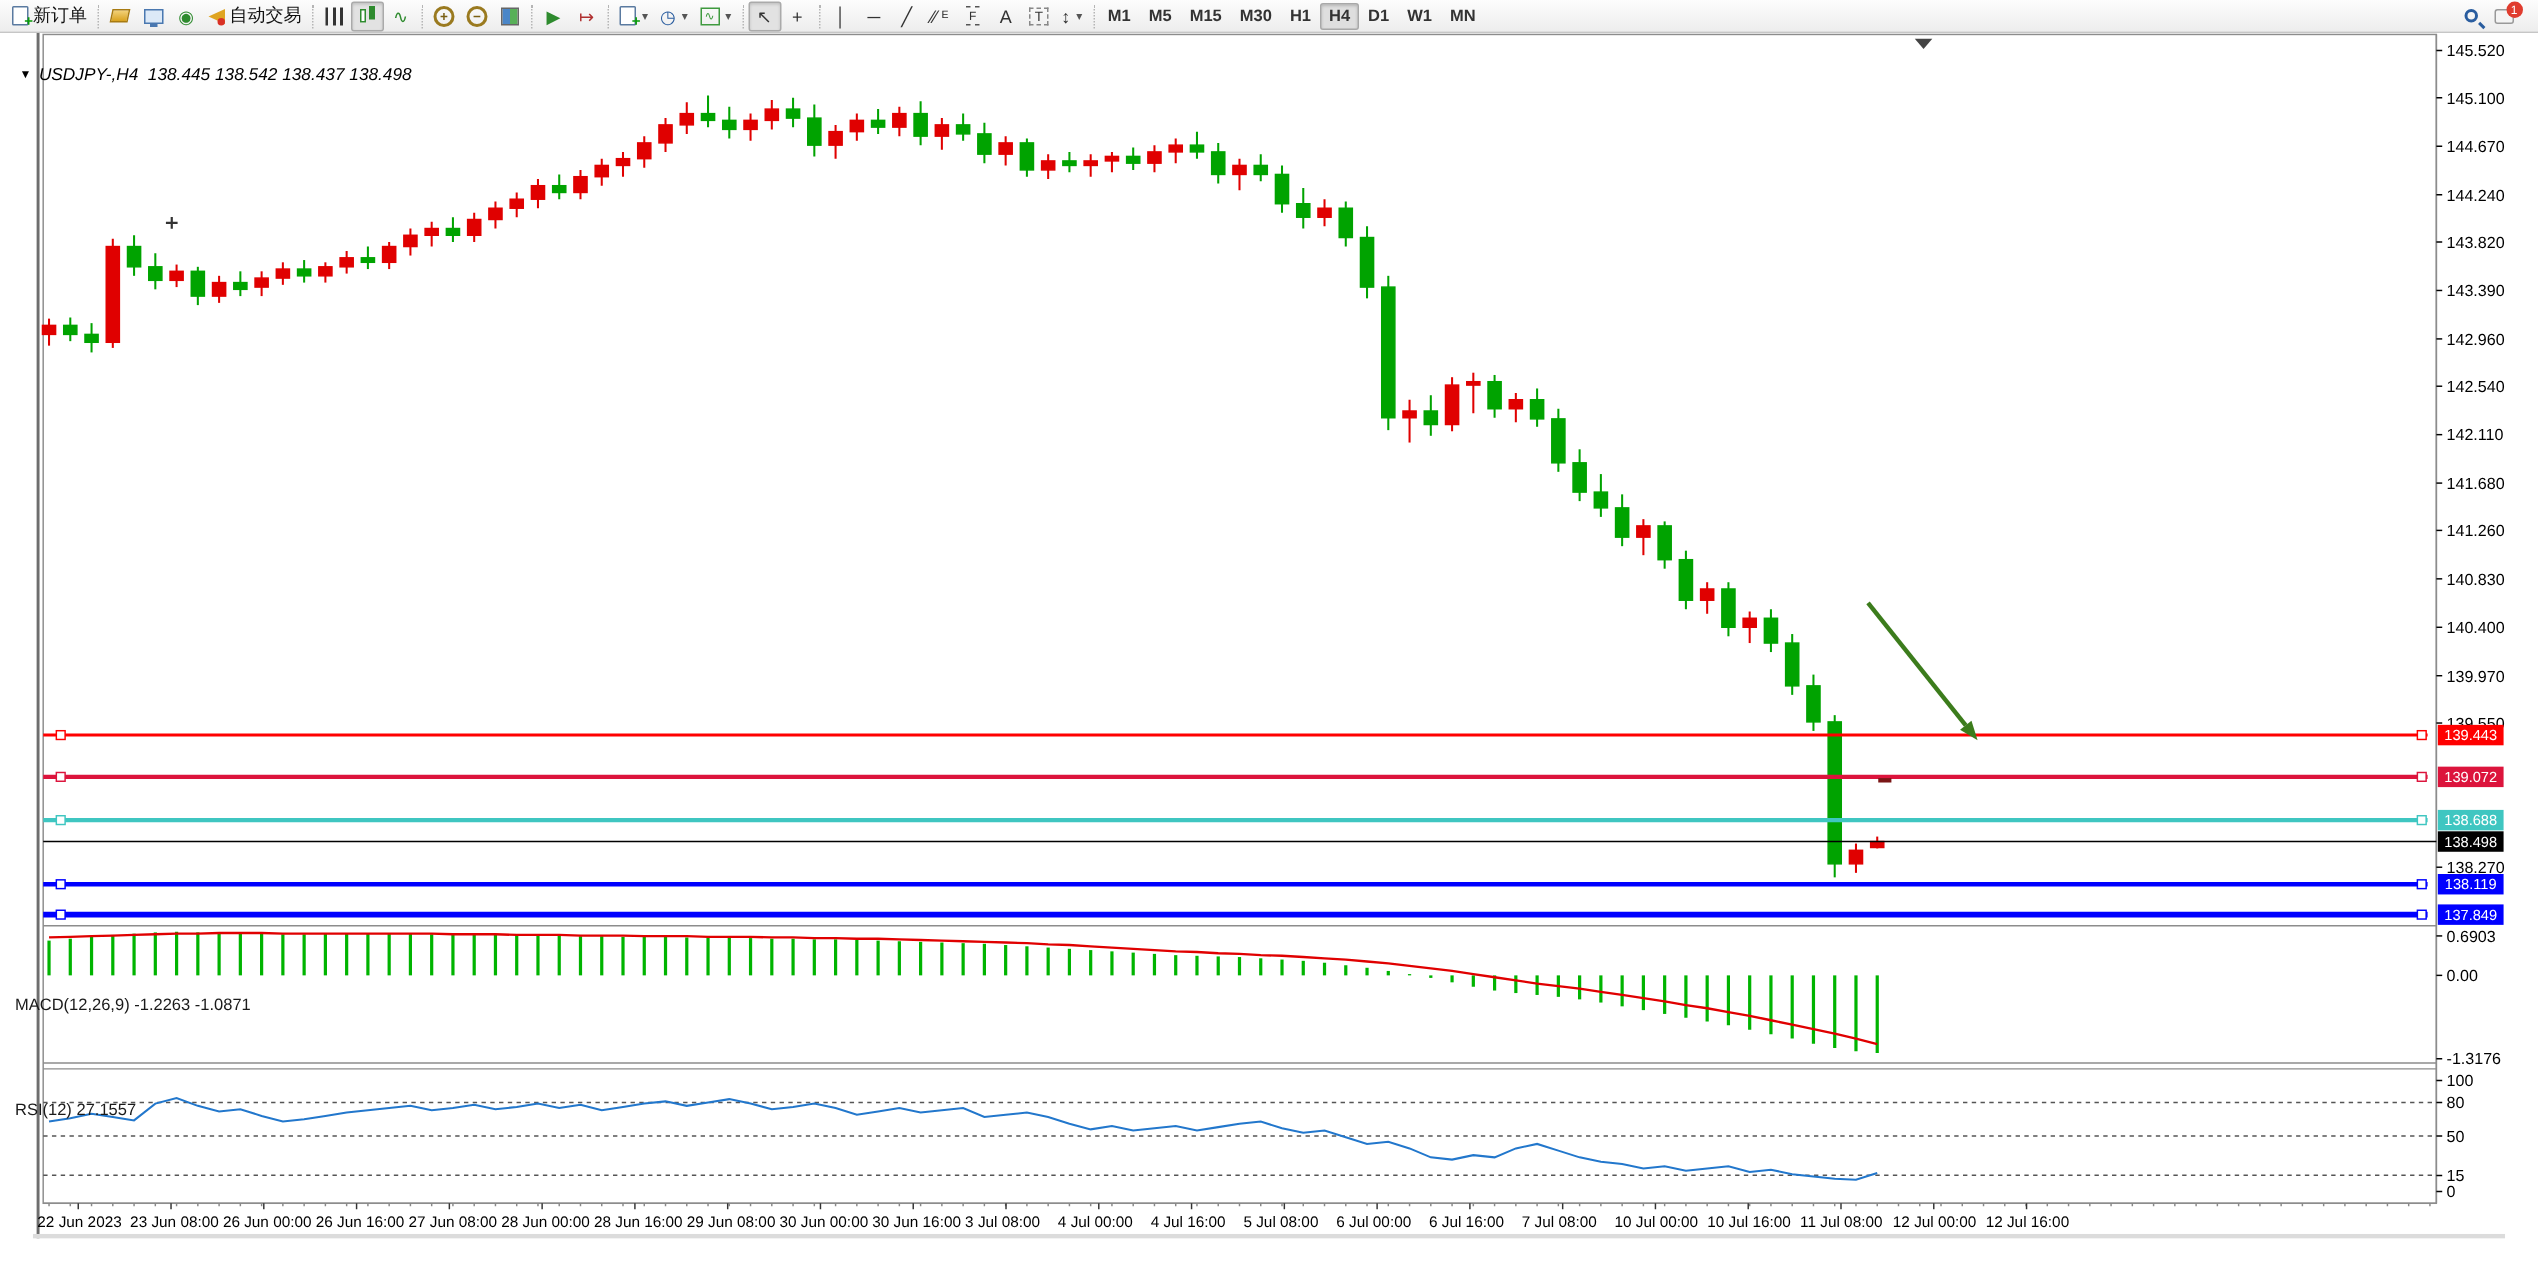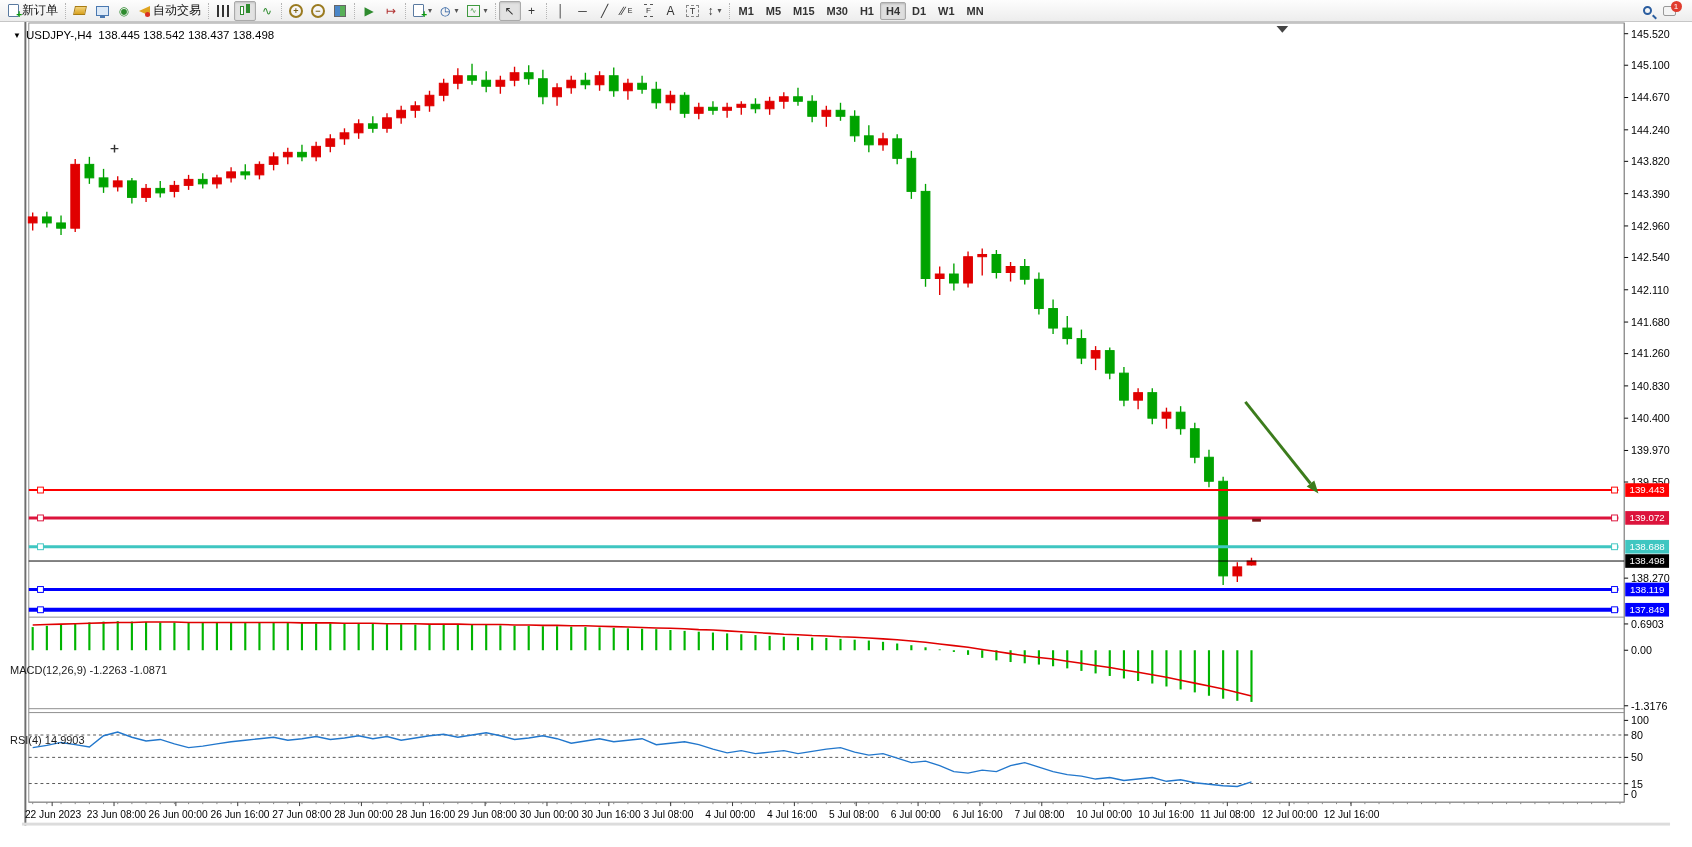--- a/index.html
+++ b/index.html
@@ -55,21 +55,21 @@
   .ic-chat { width:13px; height:10px; border:1px solid #999; background:#f4f4f4; border-radius:2px;
              position:relative; display:inline-block; }
   .ic-chat .nbadge { position:absolute; top:-6px; right:-7px; width:11px; height:11px; border-radius:50%;
              background:#e03c2e; color:#fff; font-size:8px; display:flex; align-items:center;
              justify-content:center; font-style:normal; }
   
   .chart-area { position:relative; width:1692px; height:825px; background:#fff; }
   #chart-layer { position:absolute; left:0; top:0; width:1692px; height:825px;text-align:center; }
   #chart-layer svg { display:block; font-family:"Liberation Sans", sans-serif; }
   .ov { position:absolute; z-index:3; white-space:nowrap; color:#000; }
-  .ov-title { left:13px; top:7px; font-size:11.5px; }
+  .ov-title { left:13px; top:22px; font-size:11.5px;font-style:italic; }
   .ov-title .tri { font-size:8px; margin-right:5px; position:relative; top:-1px; }
   .ov-macd { left:10px; top:642px; font-size:11px; color:#1a1a1a; }
   .ov-rsi  { left:10px; top:712px; font-size:11px; color:#1a1a1a; }
 </style>
 </head>
 <body>
 
 <div class="toolbar">
   <div class="tbtn">
     <span class="ic-doc">
@@ -742,15 +742,15 @@
 
   <div class="ov ov-title">
     <span class="tri">▼</span><span>USDJPY-,H4</span>&nbsp;&nbsp;<span>138.445 138.542 138.437 138.498</span>
   </div>
 
   <div class="ov ov-macd">
     <span>MACD(12,26,9)</span>&nbsp;<span>-1.2263</span>&nbsp;<span>-1.0871</span>
   </div>
 
   <div class="ov ov-rsi">
-    <span>RSI(4)</span>&nbsp;<span>14.9903</span>
+    <span>RSI(12)</span>&nbsp;<span>27.1557</span>
   </div>
 </div>
 
 </body></html>

